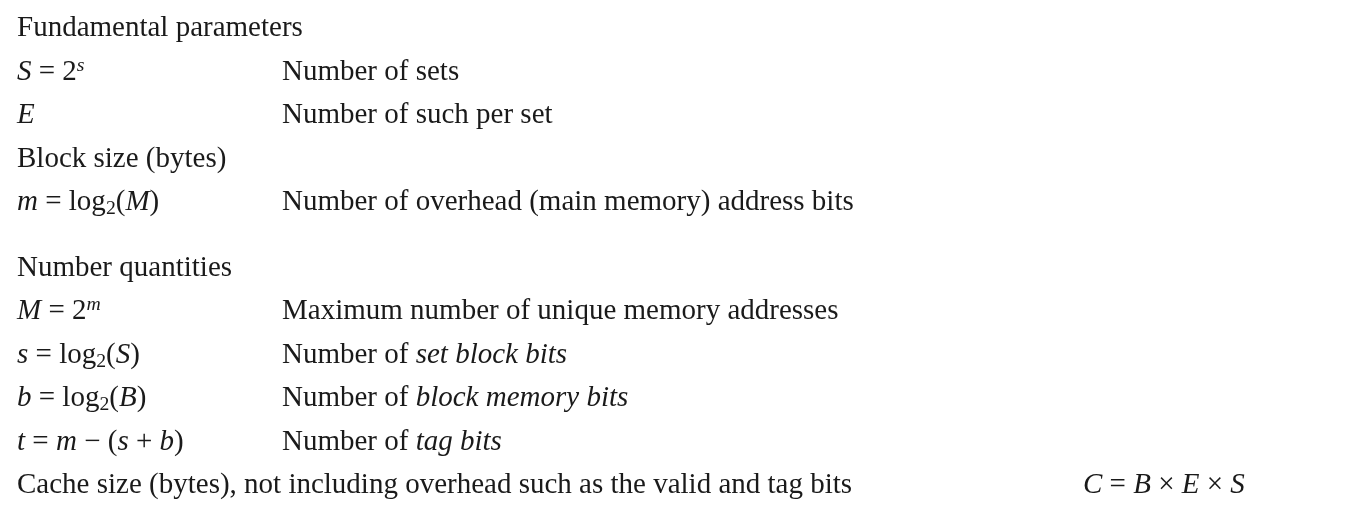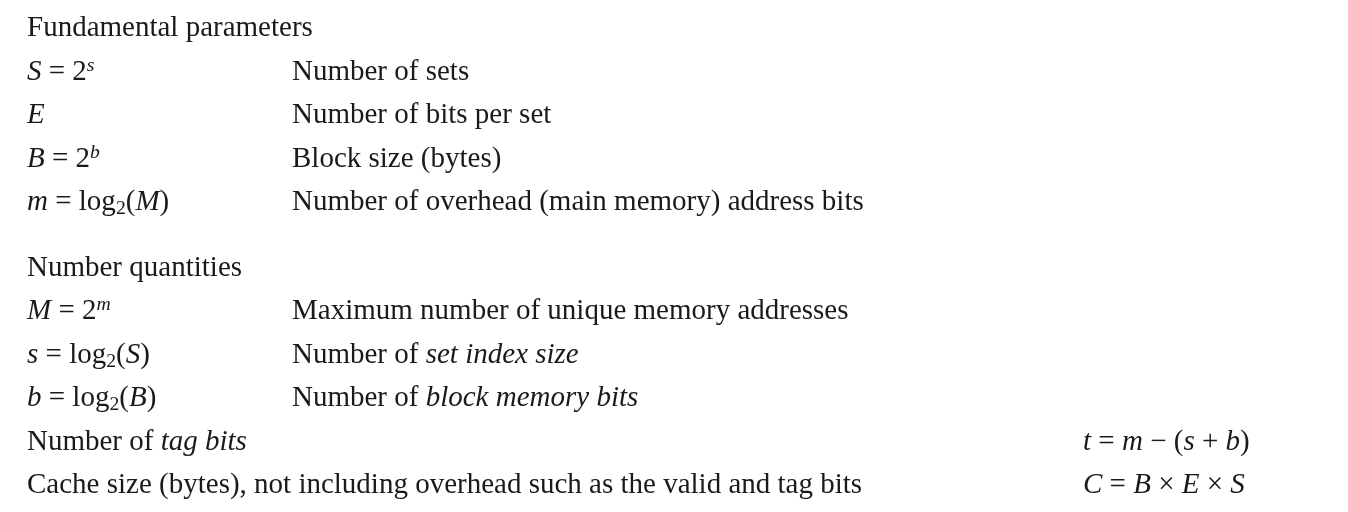--- a/index.html
+++ b/index.html
@@ -9,21 +9,21 @@
     color: #1a1a1a;
   }
   body {
     width: 1348px;
     height: 512px;
     overflow: hidden;
     font-family: "Liberation Serif", serif;
     font-size: 29px;
   }
   .table-wrap {
-    padding: 5px 0 0 27px;
+    padding: 5px 0 0 17px;
   }
   .section-heading {
     line-height: 43.5px;
     white-space: nowrap;
   }
   .section + .section {
     margin-top: 22px;
   }
   .row {
     display: flex;
@@ -62,55 +62,54 @@
   <div class="section">
     <div class="section-heading">Fundamental parameters</div>
 
     <div class="row">
       <div class="cell formula"><span class="it">S</span><span> = 2</span><sup>s</sup></div>
       <div class="cell desc"><span>Number of sets</span></div>
     </div>
 
     <div class="row">
       <div class="cell formula"><span class="it">E</span></div>
-      <div class="cell desc"><span>Number of bits per set</span></div>
+      <div class="cell desc"><span>Number of such per set</span></div>
     </div>
 
     <div class="row">
-      <div class="cell formula"><span class="it">B</span><span> = 2</span><sup>b</sup></div>
       <div class="cell desc"><span>Block size (bytes)</span></div>
     </div>
 
     <div class="row">
       <div class="cell formula"><span class="it">m</span><span> = log</span><sub>2</sub><span>(</span><span class="it">M</span><span>)</span></div>
       <div class="cell desc"><span>Number of overhead (main memory) address bits</span></div>
     </div>
   </div>
 
   <div class="section">
     <div class="section-heading">Number quantities</div>
 
     <div class="row">
       <div class="cell formula"><span class="it">M</span><span> = 2</span><sup>m</sup></div>
       <div class="cell desc"><span>Maximum number of unique memory addresses</span></div>
     </div>
 
     <div class="row">
       <div class="cell formula"><span class="it">s</span><span> = log</span><sub>2</sub><span>(</span><span class="it">S</span><span>)</span></div>
-      <div class="cell desc"><span>Number of </span><span class="it">set index size</span></div>
+      <div class="cell desc"><span>Number of </span><span class="it">set block bits</span></div>
     </div>
 
     <div class="row">
       <div class="cell formula"><span class="it">b</span><span> = log</span><sub>2</sub><span>(</span><span class="it">B</span><span>)</span></div>
       <div class="cell desc"><span>Number of </span><span class="it">block memory bits</span></div>
     </div>
 
     <div class="row">
+      <div class="cell formula"><span class="it">t</span><span> = </span><span class="it">m</span><span> − (</span><span class="it">s</span><span> + </span><span class="it">b</span><span>)</span></div>
       <div class="cell desc"><span>Number of </span><span class="it">tag bits</span></div>
-      <div class="cell formula"><span class="it">t</span><span> = </span><span class="it">m</span><span> − (</span><span class="it">s</span><span> + </span><span class="it">b</span><span>)</span></div>
     </div>
 
     <div class="row">
       <div class="cell desc"><span>Cache size (bytes), not including overhead such as the valid and tag bits</span></div>
       <div class="cell formula"><span class="it">C</span><span> = </span><span class="it">B</span><span> × </span><span class="it">E</span><span> × </span><span class="it">S</span></div>
     </div>
   </div>
 
 </div>
 

